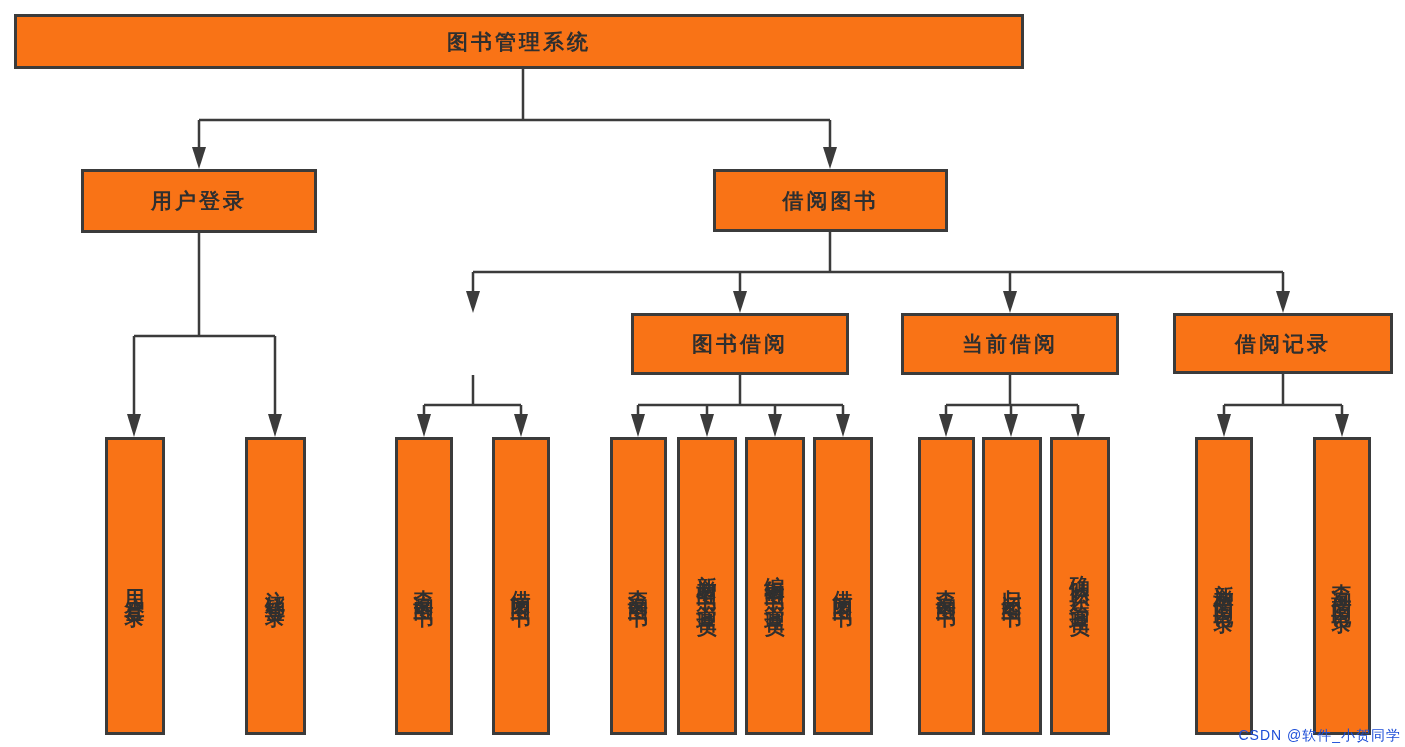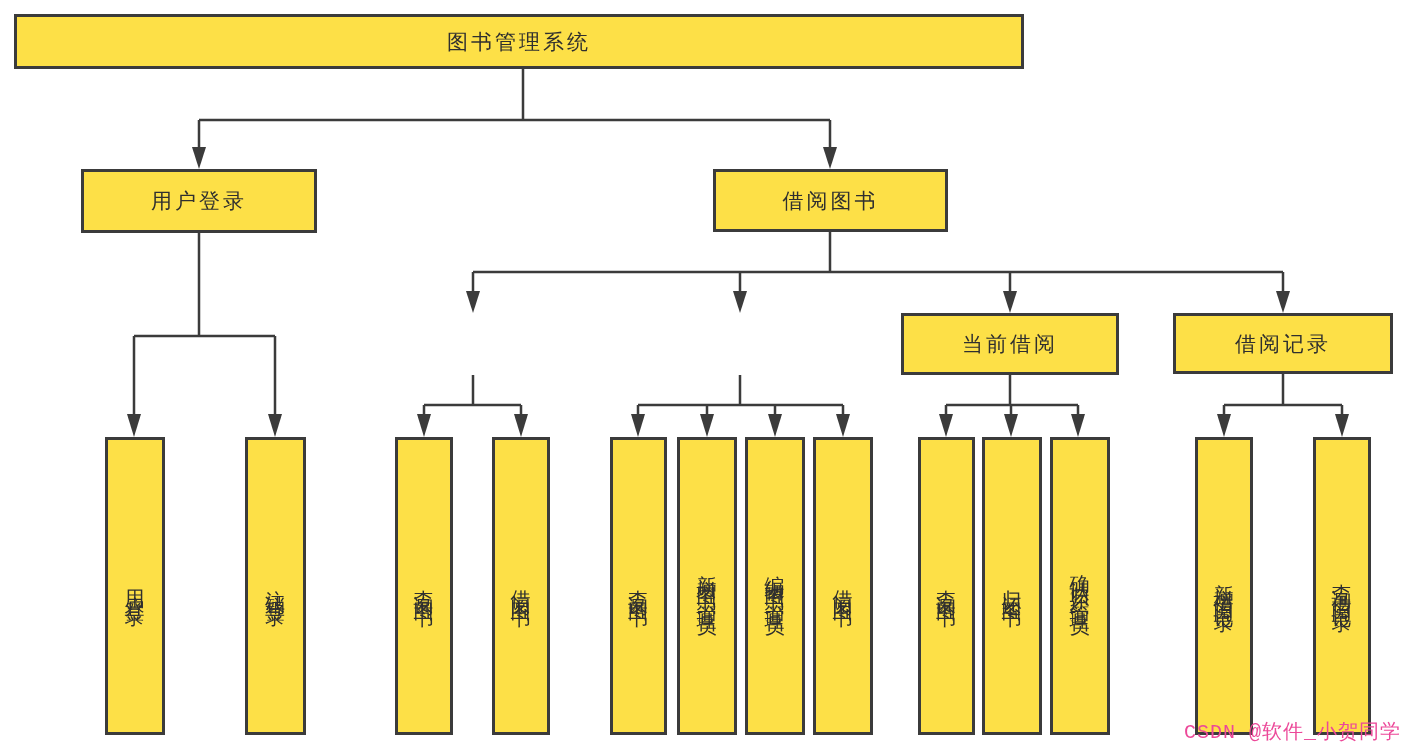--- a/index.html
+++ b/index.html
@@ -14,29 +14,30 @@
   .connectors {
     position: absolute;
     left: 0; top: 0;
     width: 1405px; height: 747px;
     z-index: 1;
   }
   .box {
     position: absolute;
     box-sizing: border-box;
     border: 3px solid #3b3b3b;
-    background: #fde047;
+    background: #f97316;
     color: #2f2f2f;
     display: flex;
     align-items: center;
     justify-content: center;
     font-size: 21px;
     letter-spacing: 3px;
     z-index: 2;
     text-align: right;
+    font-weight: bold;
   }
   .vbox span {
     writing-mode: vertical-lr;
     text-orientation: mixed;
     font-size: 20px;
     letter-spacing: 6px;
     line-height: 1;
     white-space: nowrap;
   }
   
@@ -58,26 +59,25 @@
   .b-c4 { left: 813px;  top: 437px; width: 60px; height: 298px; }
   .b-d1 { left: 918px;  top: 437px; width: 57px; height: 298px; }
   .b-d2 { left: 982px;  top: 437px; width: 60px; height: 298px; }
   .b-d3 { left: 1050px; top: 437px; width: 60px; height: 298px; }
   .b-e1 { left: 1195px; top: 437px; width: 58px; height: 298px; }
   .b-e2 { left: 1313px; top: 437px; width: 58px; height: 298px; }
   .watermark {
     position: absolute;
     right: 4px;
     bottom: 2px;
-    color: #ec4899;
-    font-size: 20px;
+    color: #1d4ed8;
+    font-size: 14px;
     letter-spacing: 1px;
     z-index: 5;
     white-space: nowrap;
-    font-family: Liberation Mono, monospace;
   }
 </style>
 </head>
 <body>
 
 <div class="stage">
 
   <svg class="connectors" viewBox="0 0 1405 747" xmlns="http://www.w3.org/2000/svg">
     <path fill="none" stroke="#3b3b3b" stroke-width="2.5" d="
       M523 69 V120 M199 120 H830 M199 120 V152 M830 120 V152
@@ -114,20 +114,23 @@
     <span>图书管理系统</span>
   </div>
 
   <div class="box b-l2a">
     <span>用户登录</span>
   </div>
   <div class="box b-l2b">
     <span>借阅图书</span>
   </div>
 
+  <div class="box b-l3b">
+    <span>图书借阅</span>
+  </div>
   <div class="box b-l3c">
     <span>当前借阅</span>
   </div>
   <div class="box b-l3d">
     <span>借阅记录</span>
   </div>
 
   <div class="box vbox b-a1">
     <span>用户登录</span>
   </div>

